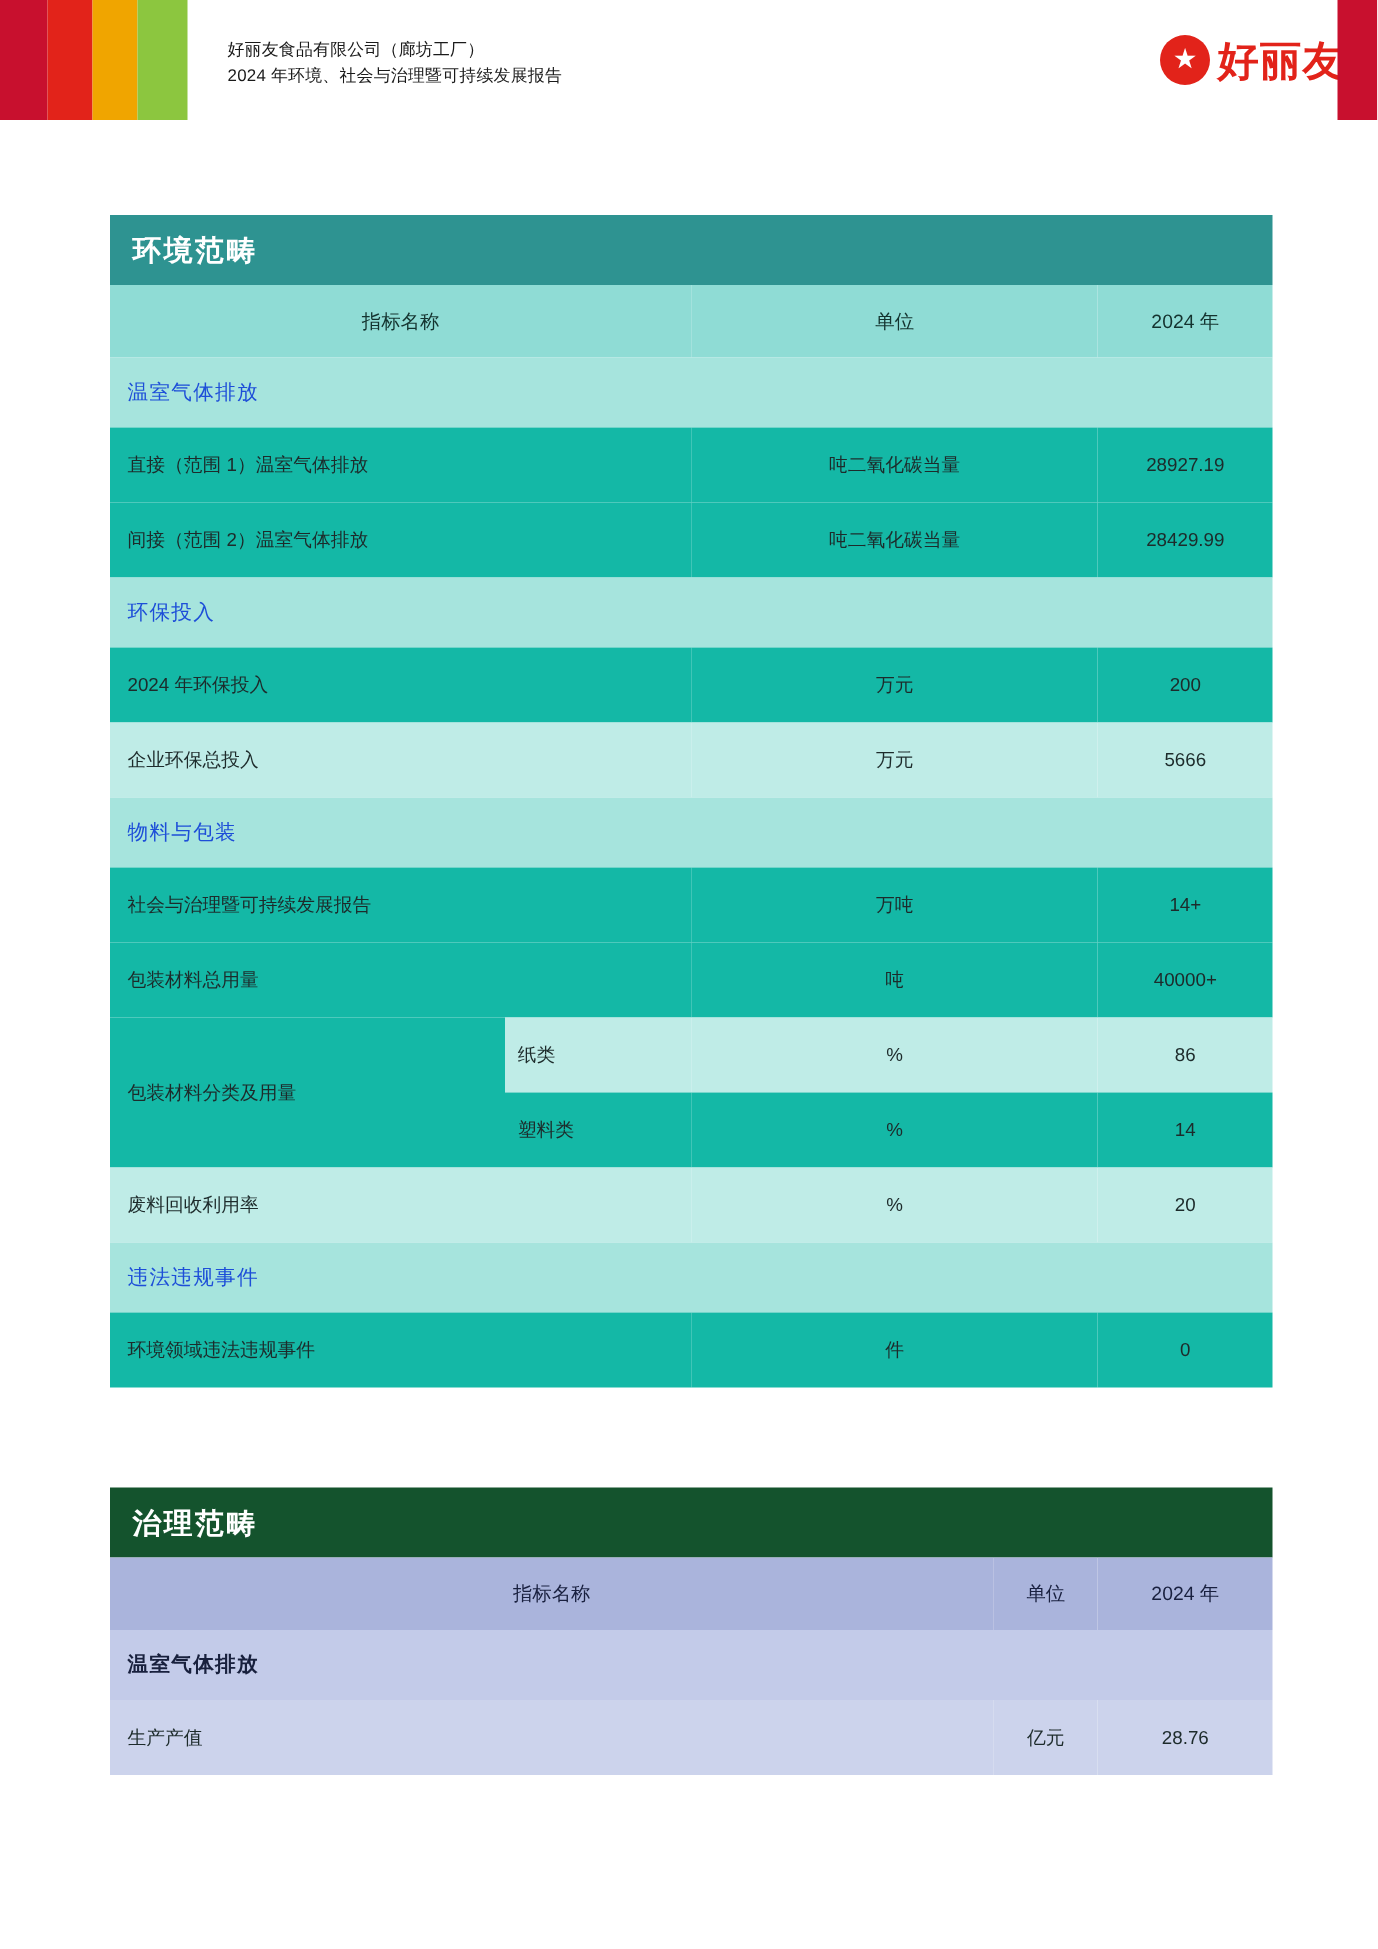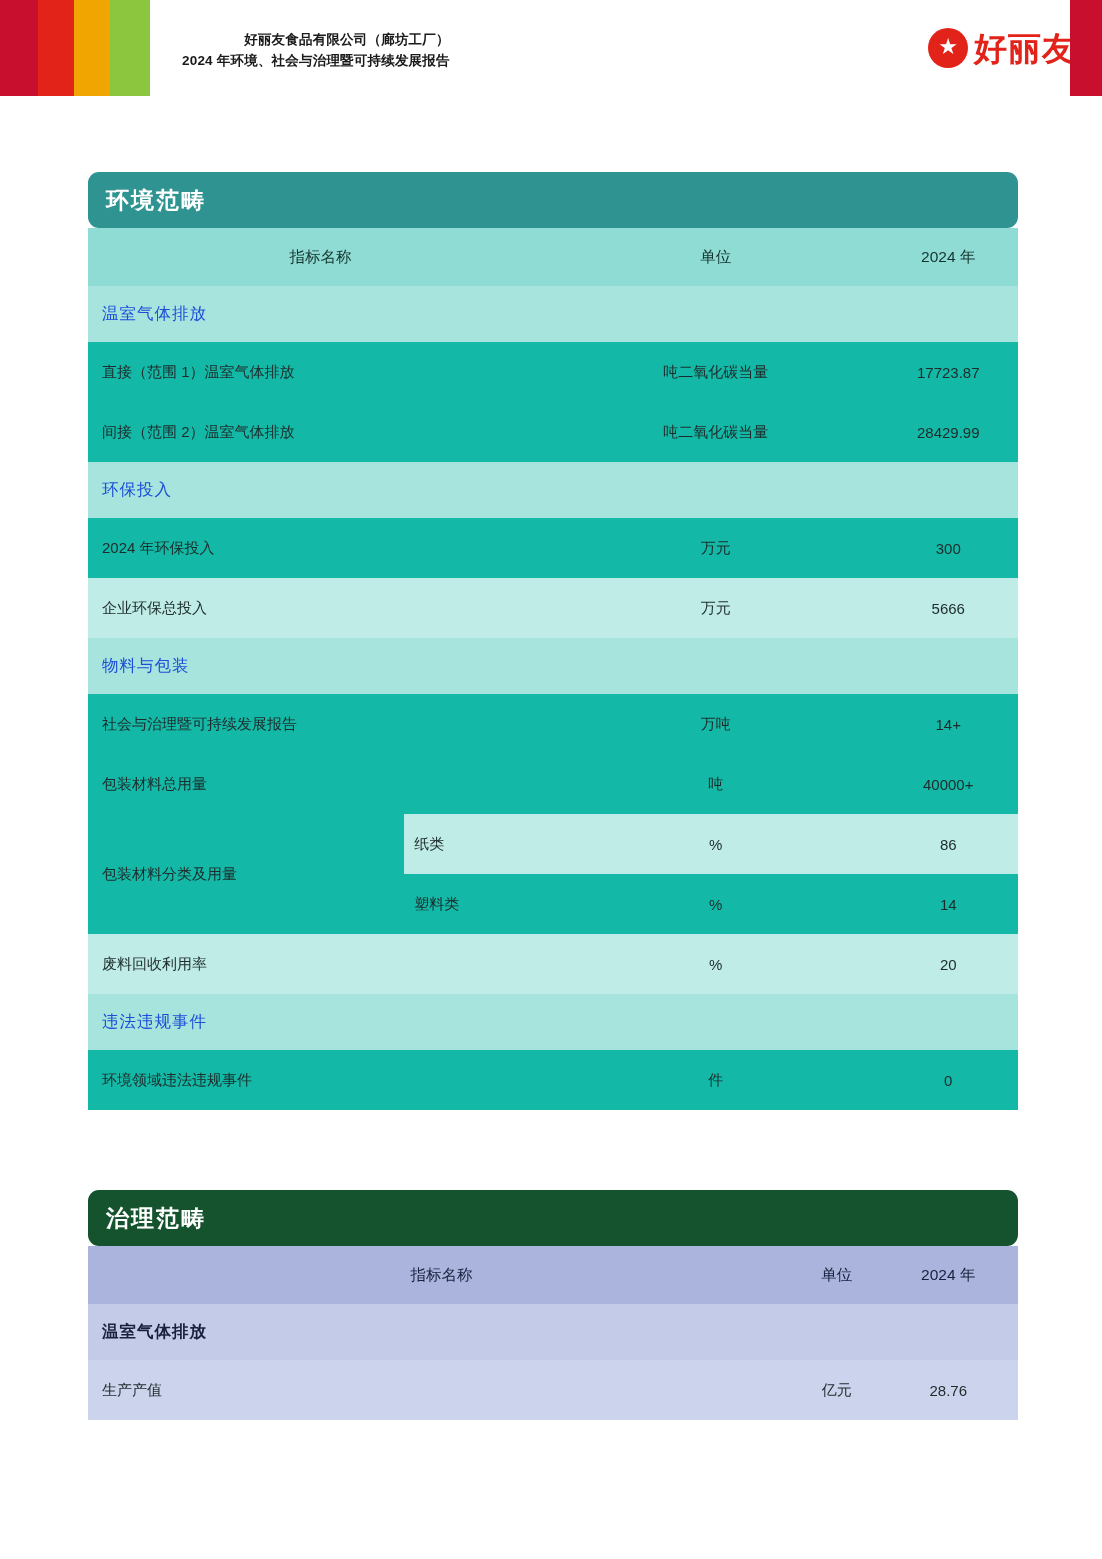--- a/index.html
+++ b/index.html
@@ -41,24 +41,23 @@
 
   .header-title-block {
     position: absolute;
     left: 182px;
     top: 30px;
     line-height: 1.55;
   }
   .header-line {
     font-size: 13.5px;
     color: #1a1a1a;
-    font-weight: bold;
+    font-weight: normal;
     letter-spacing: 0.2px;
     white-space: nowrap;
-    text-align: right;
   }
 
   .logo-wrap {
     position: absolute;
     right: 26px;
     top: 28px;
     display: flex;
     align-items: center;
   }
   .logo-mark {
@@ -118,21 +117,20 @@
   .section-banner {
     height: 56px;
     display: flex;
     align-items: center;
     padding-left: 18px;
     color: #ffffff;
     font-size: 23px;
     letter-spacing: 2px;
     font-family: "Liberation Serif", serif;
     font-weight: bold;
-    border-radius: 11px;
   }
   #env-banner { background: #2e9391; }
   #gov-banner { background: #14532d; }
 
   table {
     width: 100%;
     border-collapse: collapse;
     table-layout: fixed;
   }
   td {
@@ -230,35 +228,35 @@
           <td class="col-head">单位</td>
           <td class="col-head">2024 年</td>
         </tr>
 
         <tr>
           <td class="grp" colspan="4">温室气体排放</td>
         </tr>
         <tr>
           <td class="row-a" colspan="2">直接（范围 1）温室气体排放</td>
           <td class="row-a ctr">吨二氧化碳当量</td>
-          <td class="row-a ctr">17723.87</td>
+          <td class="row-a ctr">28927.19</td>
         </tr>
         <tr>
           <td class="row-a" colspan="2">间接（范围 2）温室气体排放</td>
           <td class="row-a ctr">吨二氧化碳当量</td>
           <td class="row-a ctr">28429.99</td>
         </tr>
 
         <tr>
           <td class="grp" colspan="4">环保投入</td>
         </tr>
         <tr>
           <td class="row-a" colspan="2">2024 年环保投入</td>
           <td class="row-a ctr">万元</td>
-          <td class="row-a ctr">300</td>
+          <td class="row-a ctr">200</td>
         </tr>
         <tr>
           <td class="row-b" colspan="2">企业环保总投入</td>
           <td class="row-b ctr">万元</td>
           <td class="row-b ctr">5666</td>
         </tr>
 
         <tr>
           <td class="grp" colspan="4">物料与包装</td>
         </tr>

